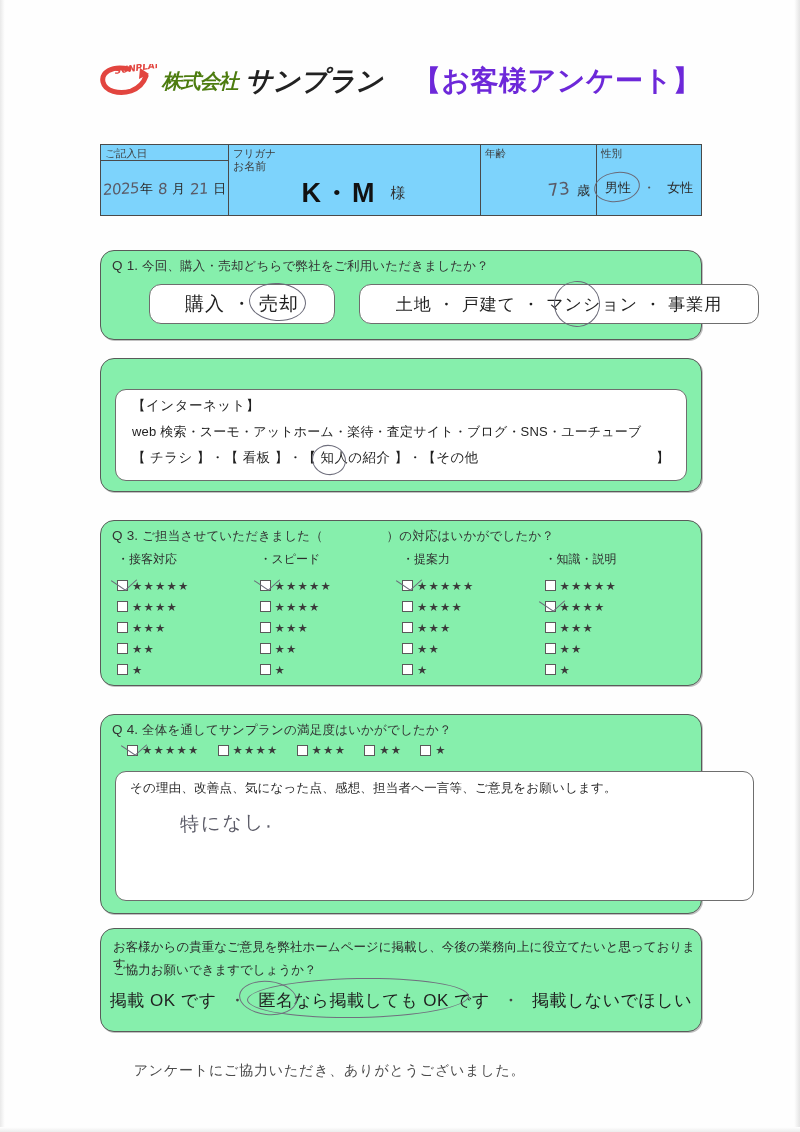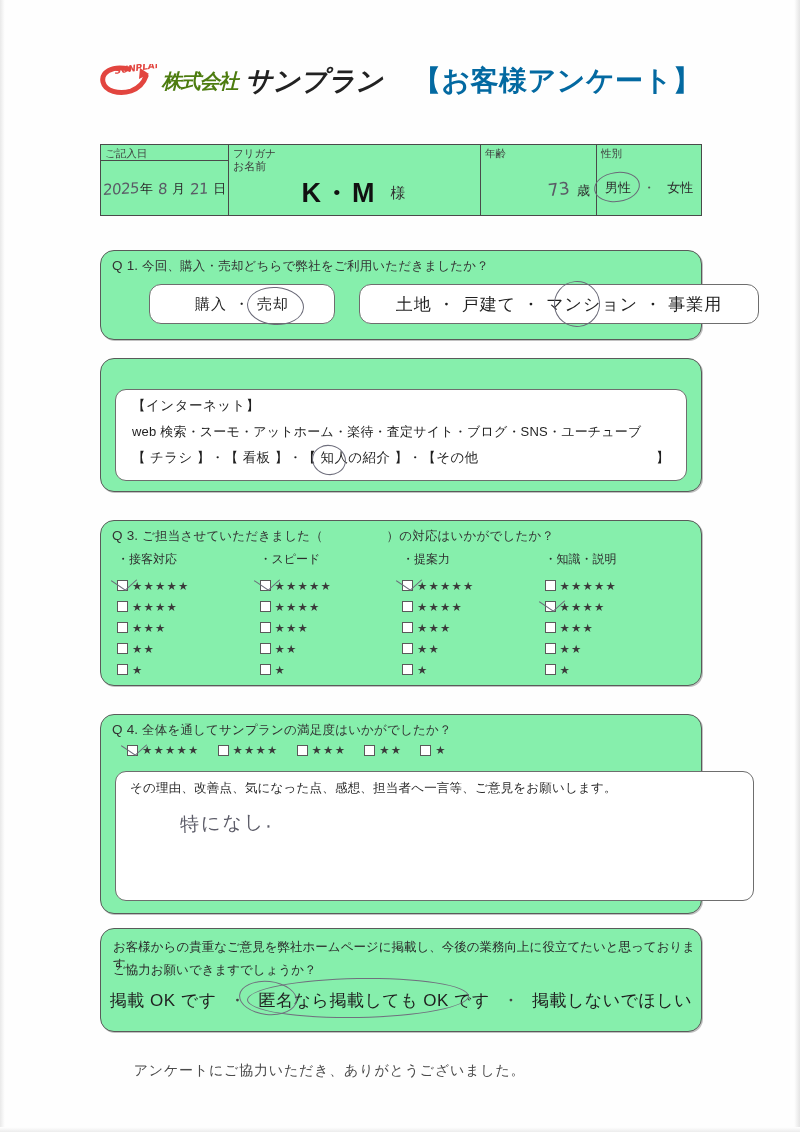--- a/index.html
+++ b/index.html
@@ -48,31 +48,31 @@
     font-size: 20px; font-weight: bold; font-style: italic;
     color: #4d7c0f; letter-spacing: -1px;
   }
   .logo-name {
     font-family: "DejaVu Sans", sans-serif;
     font-size: 27px; font-weight: bold; font-style: italic;
     color: #222; letter-spacing: 0px; margin-left: 2px;
   }
   .header-title {
     font-family: "DejaVu Sans", sans-serif;
-    font-size: 28px; font-weight: bold; color: #0369a1;
+    font-size: 28px; font-weight: bold; color: #6d28d9;
     margin-left: 16px; letter-spacing: 0.5px;
   }
 
   
   .info-table {
     position: absolute; left: 100px; top: 144px;
     width: 602px; height: 72px;
     border: 1px solid #4a4a4a;
     display: flex;
-    background: #86efac;
+    background: #7dd3fc;
   }
   .it-cell { position: relative; border-right: 1px solid #4a4a4a; }
   .it-cell:last-child { border-right: none; }
   .it-label {
     font-size: 10.5px; color: #3d3d3d;
     padding: 2px 3px 0 4px; line-height: 1.2;
     position: relative; z-index: 3;
   }
   .it-sublabel {
     font-size: 11px; color: #3d3d3d;
@@ -148,21 +148,21 @@
     border-radius: 11px;
     background: #fff;
   }
   
   .pill {
     position: absolute;
     border: 1.1px solid #6e6e6e;
     border-radius: 12px;
     background: #fff;
     display: flex; align-items: center; justify-content: center;
-    font-size: 15px; color: #1f1f1f; letter-spacing: 1px;
+    font-size: 19px; color: #1f1f1f; letter-spacing: 1px;
   }
 
   
   #panelQ1 { left: 100px; top: 250px; width: 602px; height: 90px; }
   #q1-pill-a { left: 48px; top: 33px; width: 186px; height: 40px; }
   #q1-pill-b { left: 258px; top: 33px; width: 400px; height: 40px;
                font-size: 17px; }
   .pill .opt { position: relative; display: inline-block; }
 
   

